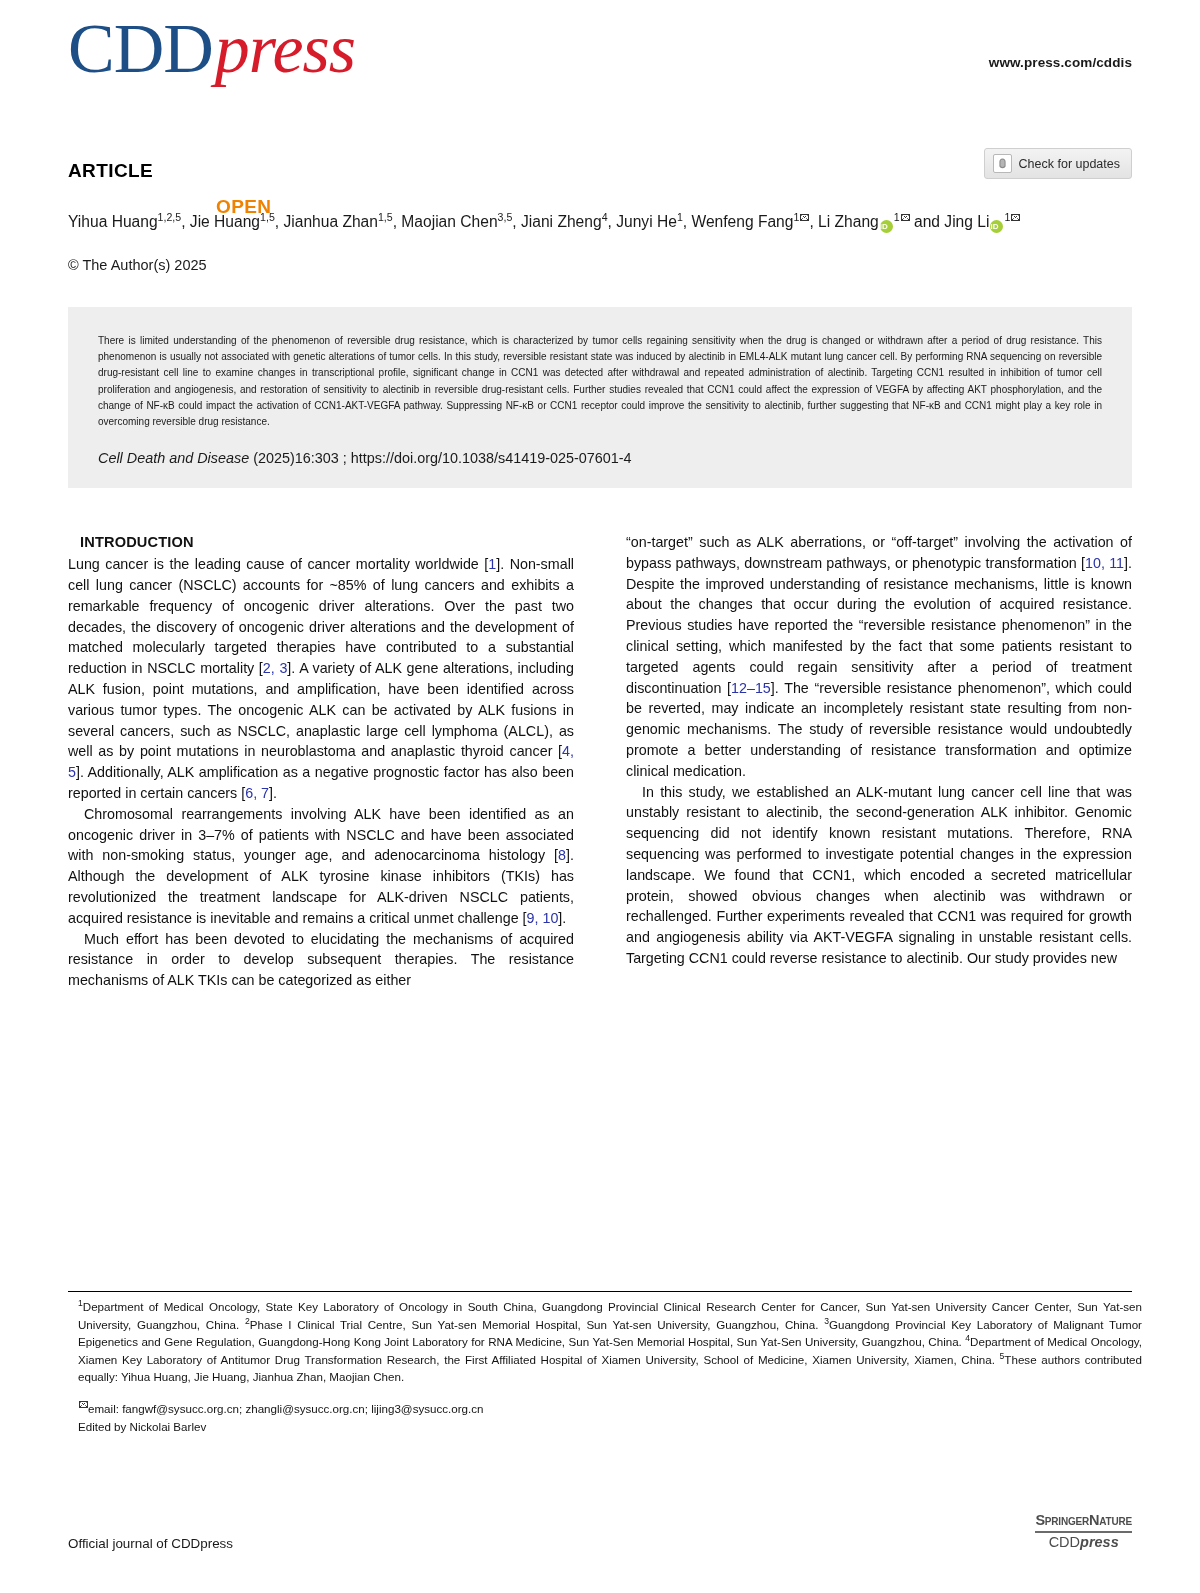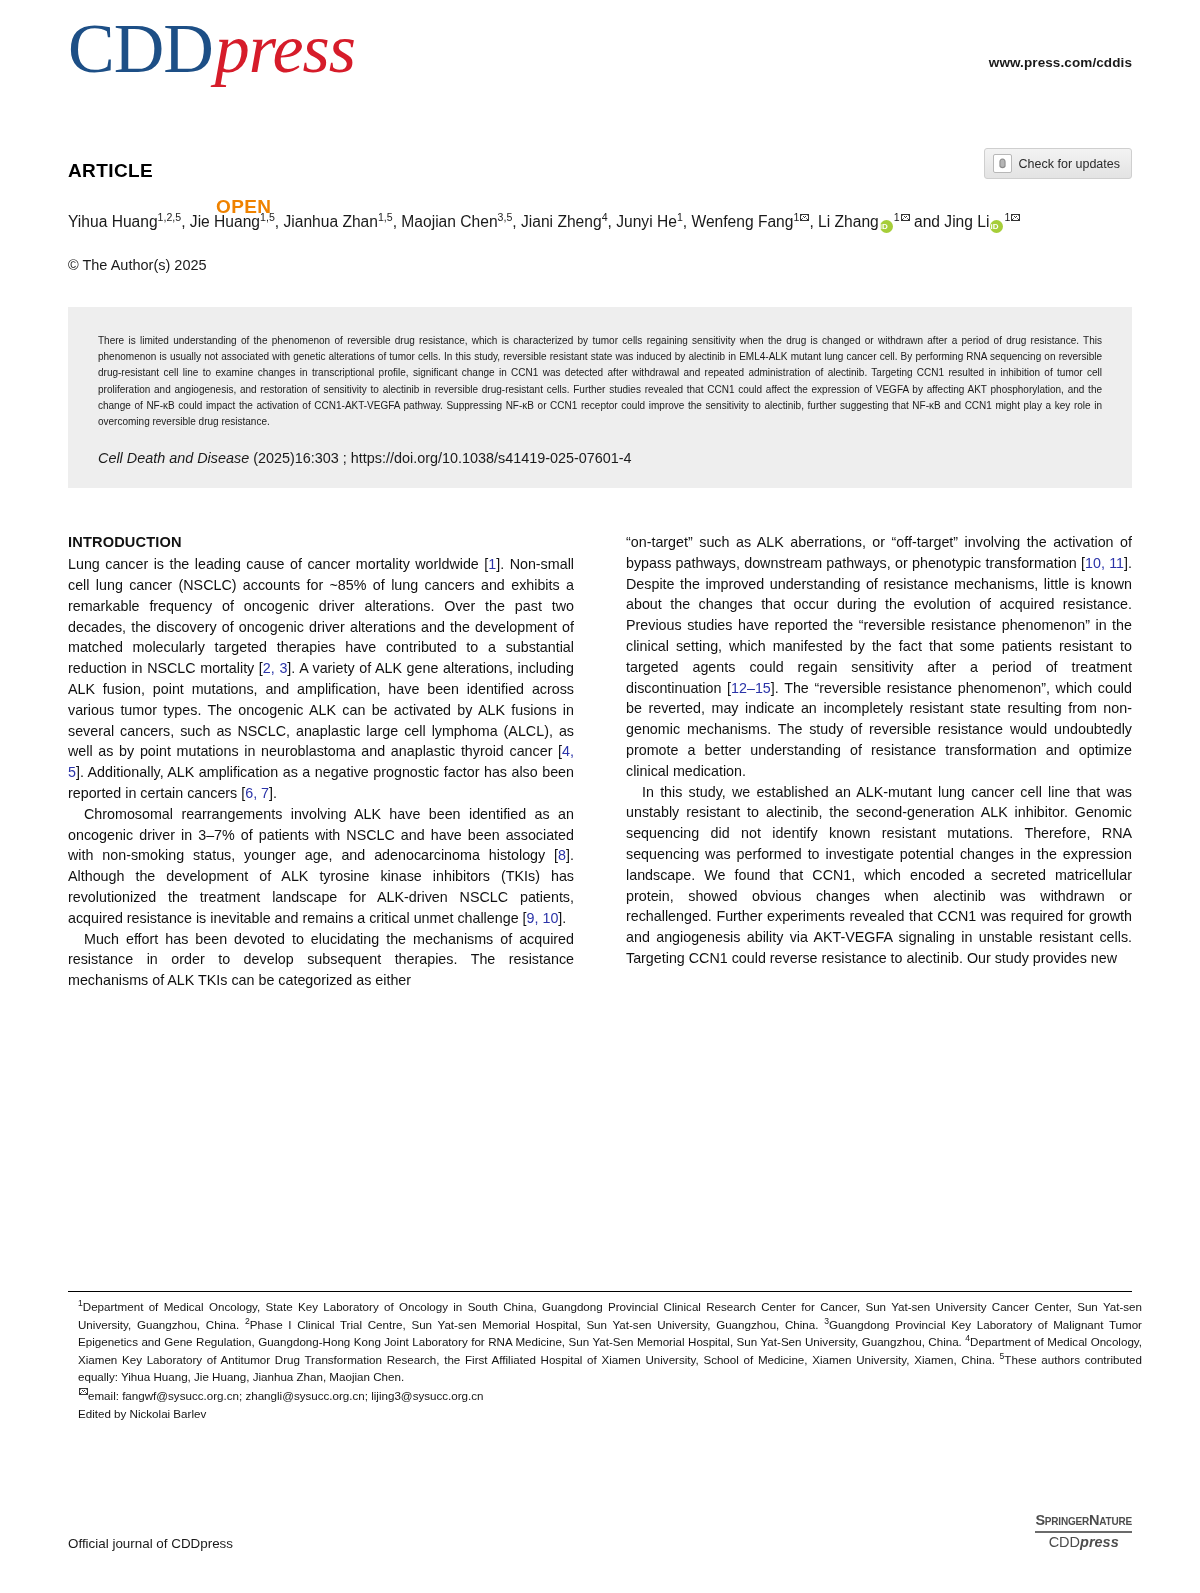--- a/index.html
+++ b/index.html
@@ -192,21 +192,21 @@
     flex: 1;
     font-size: 14.3px;
     line-height: 1.455;
     text-align: justify;
     color: #111111;
     overflow: hidden;
   }
   .col h2 {
     font-size: 14.6px;
     font-weight: bold;
-    margin: 0 0 1px 0;
+    margin: 0 0 1px 12px;
     letter-spacing: 0.15px;
   }
   .col p { margin: 0; text-indent: 0; }
   .col p + p { text-indent: 16px; }
   .ref { color: #2a33a8; }
 
   
   .footnote-rule {
     position: absolute;
     left: 68px;
@@ -220,21 +220,21 @@
     left: 78px;
     top: 1298px;
     width: 1064px;
     font-size: 11.6px;
     line-height: 1.52;
     text-align: justify;
     color: #141414;
   }
   .footnotes sup { font-size: 0.74em; vertical-align: super; line-height: 0; }
   .email-line {
-    margin-top: 1px;
+    margin-top: 14px;
     text-align: left;
   }
   .edited-line { text-align: left; margin-top: 0px; }
 
   .dates {
     position: absolute;
     left: 68px;
     top: 1417px;
     font-family: "Liberation Serif", serif;
     font-size: 15.3px;

